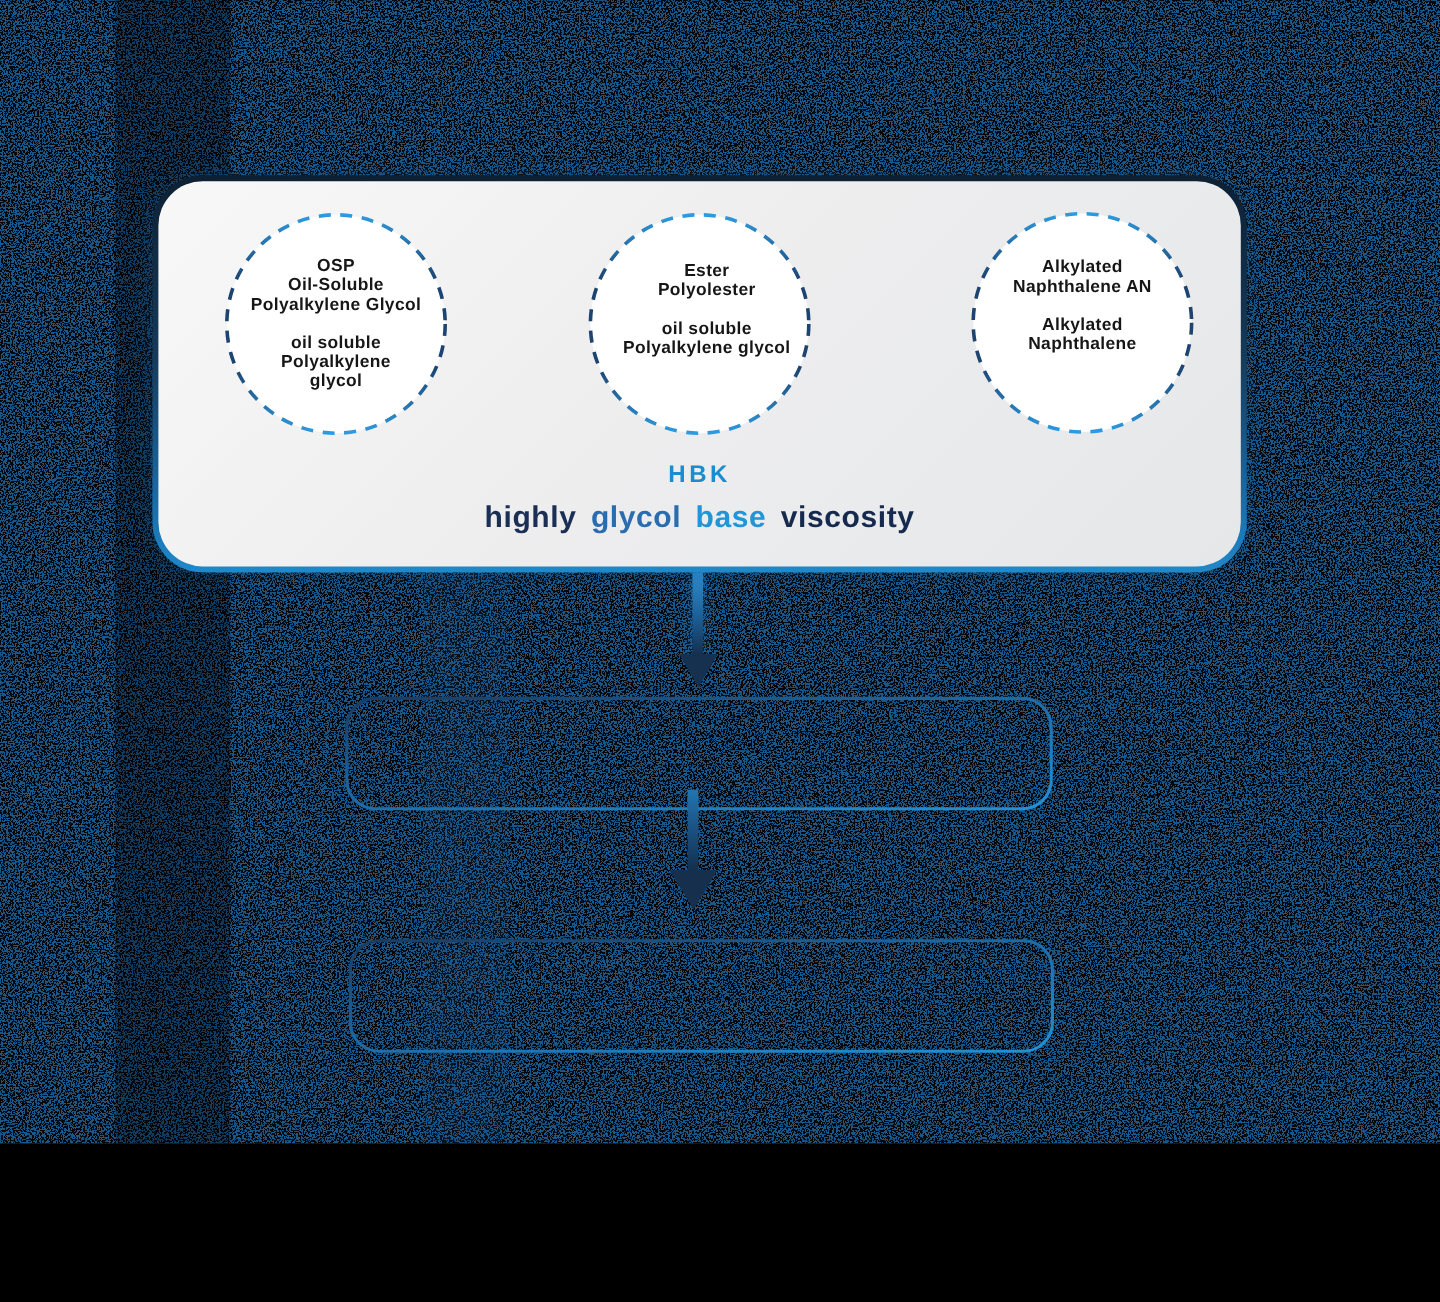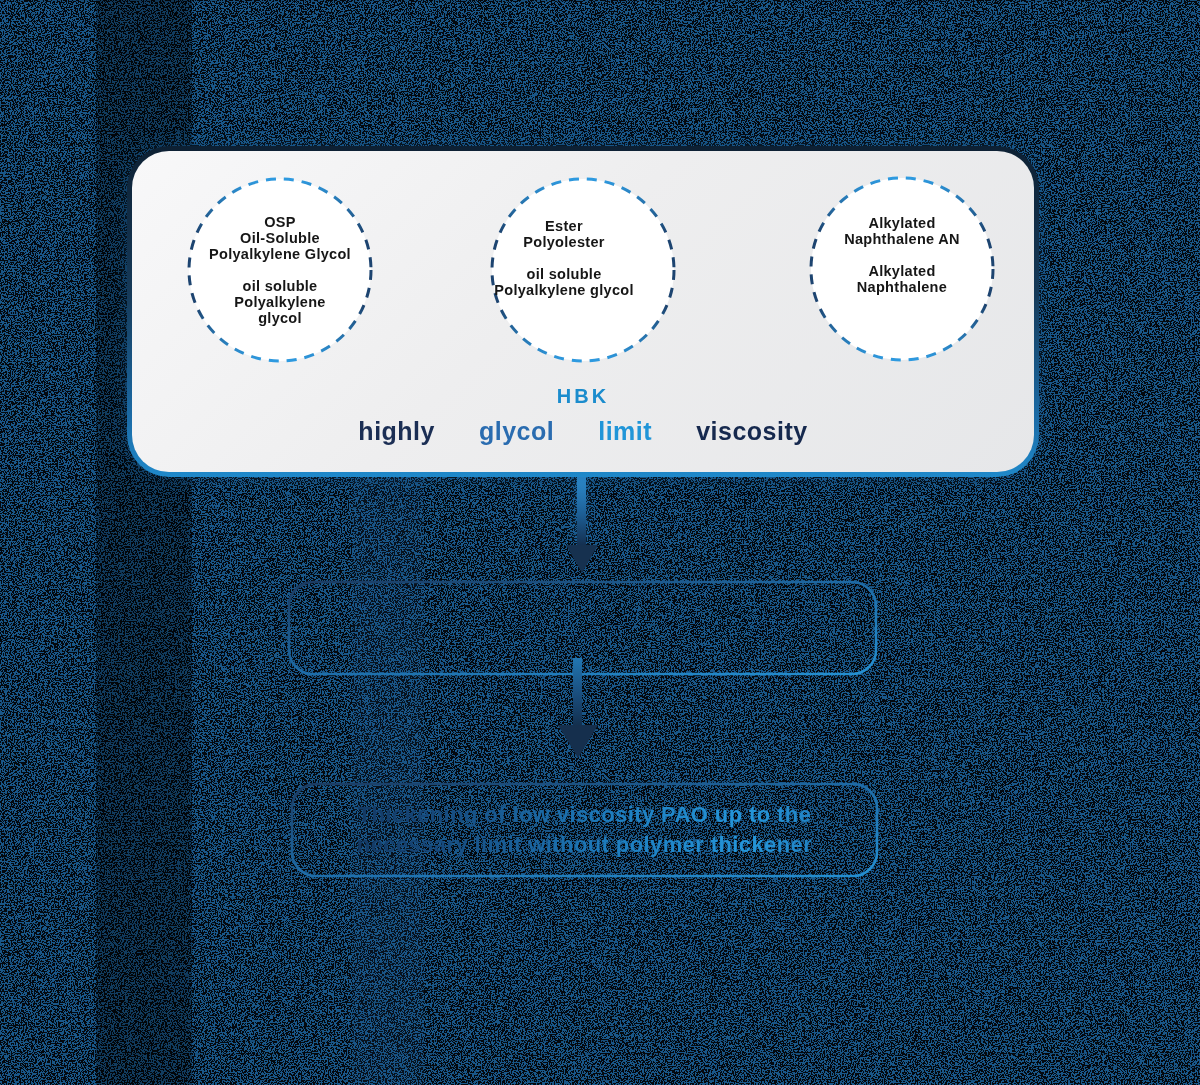--- a/index.html
+++ b/index.html
@@ -1,17 +1,17 @@
 <!DOCTYPE html>
 <html><head>
 <meta charset="utf-8">
 <style>
   html,body{margin:0;padding:0;background:#000;}
   .stage{
-    position:relative;width:1200px;height:1085px;overflow:hidden;
+    position:relative;width:1200px;height:953px;overflow:hidden;
     background:#be185d;
     font-family:"Liberation Sans","DejaVu Sans",sans-serif;
   }
   .bg-svg{position:absolute;left:0;top:0;z-index:0;display:block;}
   .band{position:absolute;z-index:1;pointer-events:none;}
   .band-left{left:96px;top:0;width:96px;height:1085px;background:rgba(0,0,0,0.30);}
   .band-mid{left:352px;top:478px;width:72px;height:607px;background:rgba(25,80,130,0.14);}
   .row-lines{
     position:absolute;left:0;top:0;width:1200px;height:1085px;z-index:1;pointer-events:none;
     background:repeating-linear-gradient(180deg,rgba(0,0,0,0.22) 0 2px,rgba(0,0,0,0) 2px 13px);
@@ -30,32 +30,32 @@
     background:linear-gradient(135deg,#f8f8f9 0%,#eeeeef 45%,#e6e7e9 100%);
   }
   .circles-svg{position:absolute;left:0;top:0;display:block;}
   .circle-text{
     position:absolute;width:200px;height:184px;
     display:flex;align-items:center;justify-content:center;text-align:center;
     font-weight:bold;font-size:14.5px;line-height:16px;letter-spacing:.3px;color:#161616;
     white-space:pre-line;
   }
   .ct-1{left:48px;top:27px;}
-  .ct-2{left:332px;top:27px;transform:translateY(-12px);}
+  .ct-2{left:357px;top:27px;transform:translateY(-12px);}
   .ct-3{left:670px;top:26px;transform:translateY(-14px);}
 
   .panel-title{
     position:absolute;left:0;top:234px;width:100%;text-align:center;
     font-weight:bold;font-size:20px;letter-spacing:3px;color:#1b8ccd;
   }
   .panel-subtitle{
     position:absolute;left:0;top:266px;width:100%;text-align:center;
     font-weight:bold;font-size:25px;letter-spacing:.5px;
   }
-  .panel-subtitle span{margin:0 22px;}
+  .panel-subtitle span{margin:0 6px;}
 
   
   .arrow-shaft{position:absolute;width:9px;z-index:2;}
   .shaft-1{left:577px;top:477px;height:68px;
     background:linear-gradient(180deg,#2f8fd2 0%,#1d5e94 55%,#143050 100%);
     filter:drop-shadow(0 0 6px rgba(34,120,190,.55));}
   .shaft-2{left:573px;top:658px;height:67px;
     background:linear-gradient(180deg,#2176b2 0%,#1a4d7c 55%,#13304f 100%);}
   .arrow-head{position:absolute;width:0;height:0;z-index:2;
     border-left:16px solid transparent;border-right:16px solid transparent;}
@@ -145,20 +145,18 @@
 
 oil soluble
 Polyalkylene glycol</div>
       <div class="circle-text ct-3">Alkylated
 Naphthalene AN
 
 Alkylated
 Naphthalene</div>
 
       <div class="panel-title">HBK</div>
-      <div class="panel-subtitle"><span style="color: rgb(27, 46, 84);">highly</span><span style="color: rgb(42, 108, 176);">glycol</span><span style="color: rgb(32, 149, 216);">limit</span><span style="color: rgb(22, 41, 78);">viscosity</span></div>
+      <div class="panel-subtitle"><span style="color: rgb(27, 46, 84);">highly</span><span style="color: rgb(42, 108, 176);">glycol</span><span style="color: rgb(32, 149, 216);">base</span><span style="color: rgb(22, 41, 78);">viscosity</span></div>
     </div>
   </div>
 
-  <div class="flow-text flow-text-2">Thickening of low viscosity PAO up to the
-necessary limit without polymer thickener</div>
 
 </div>
 
 </body></html>

